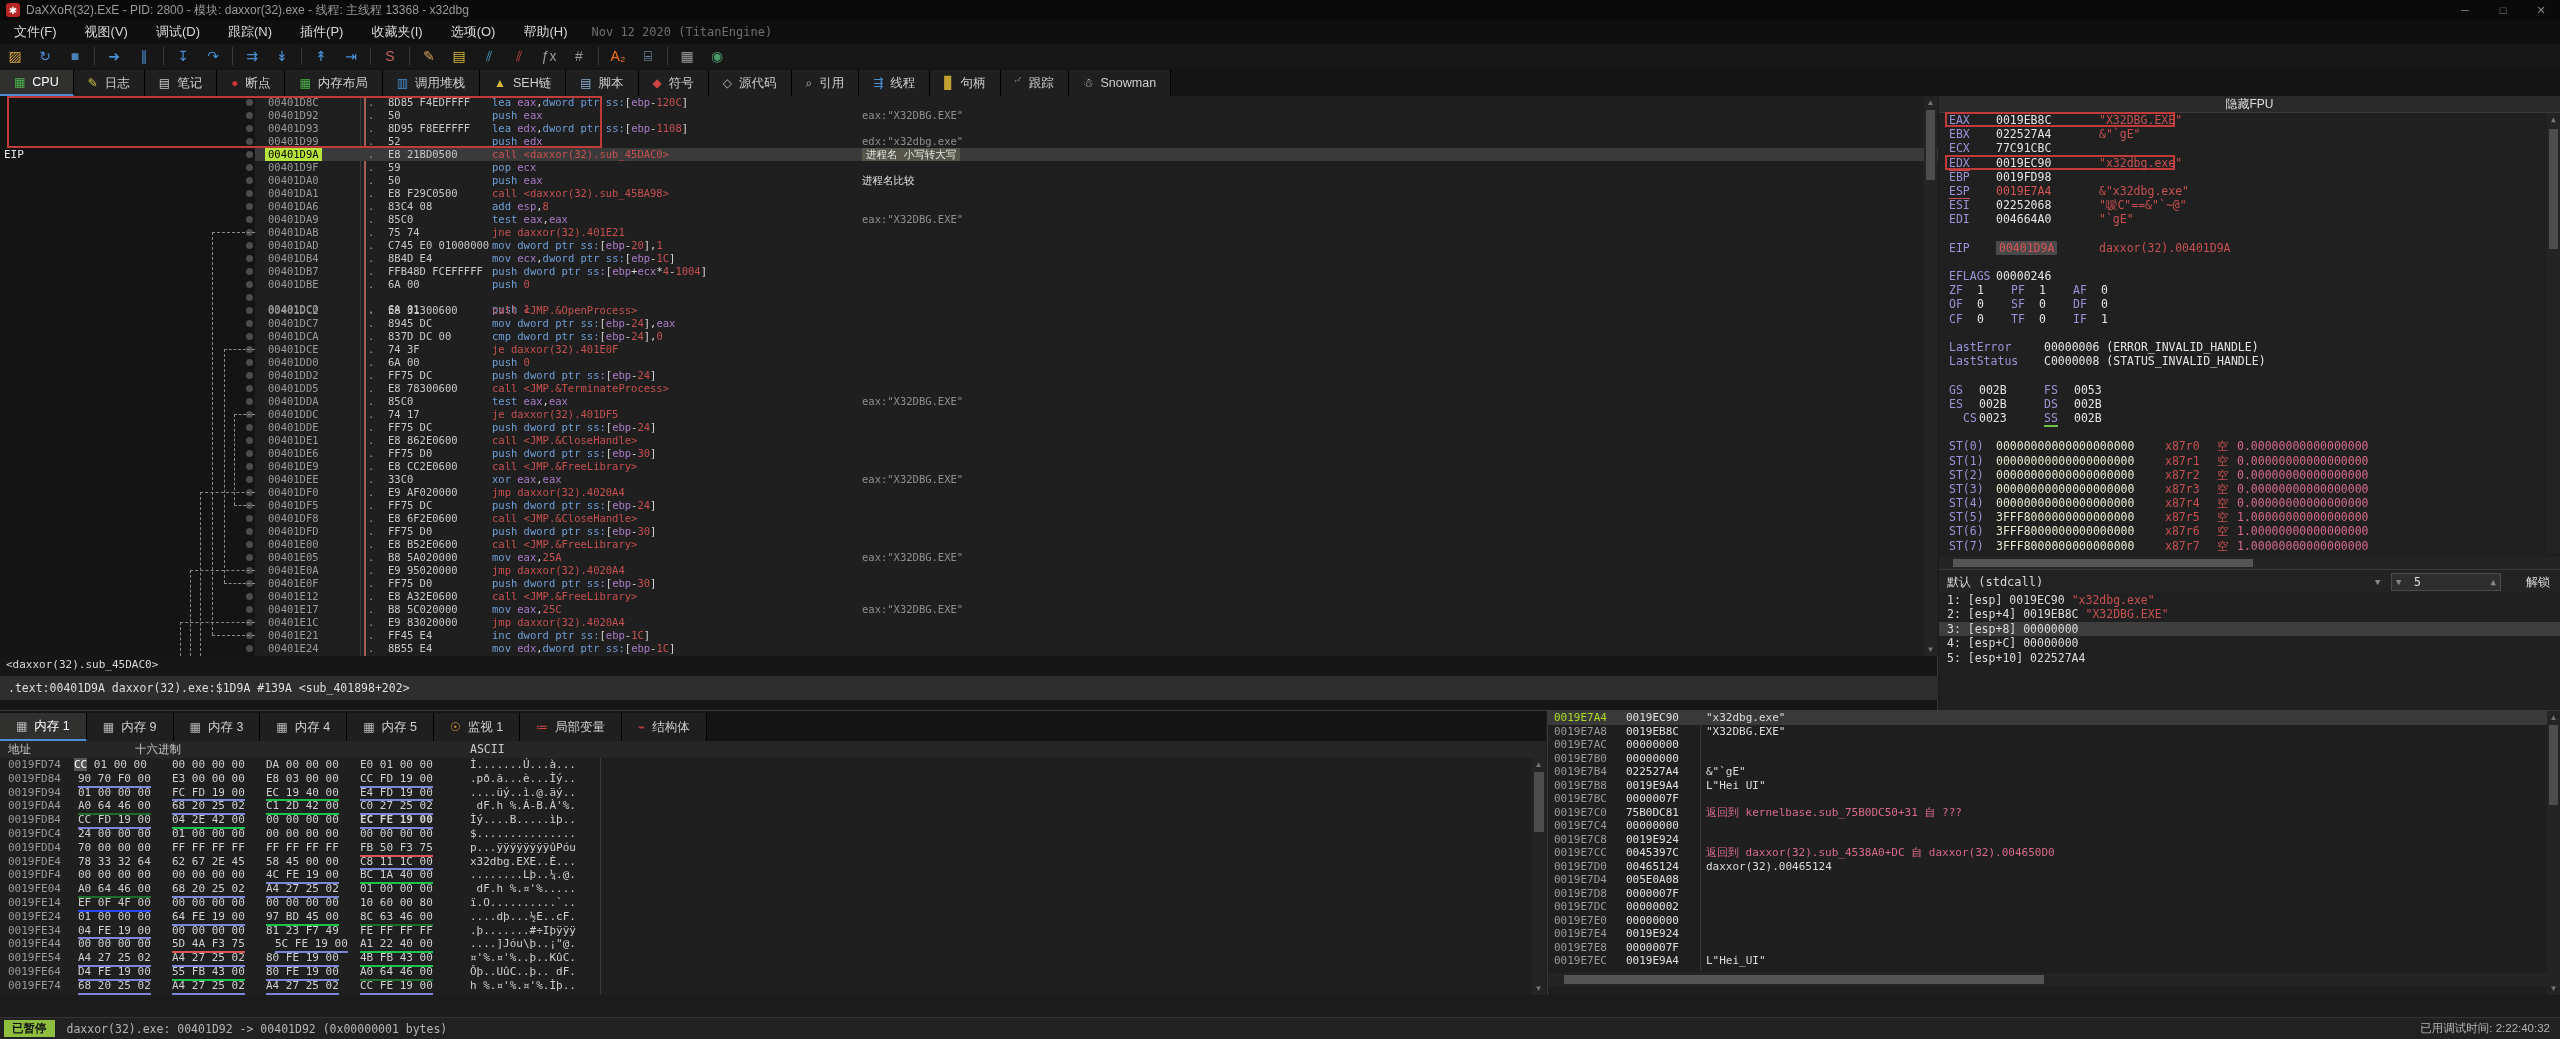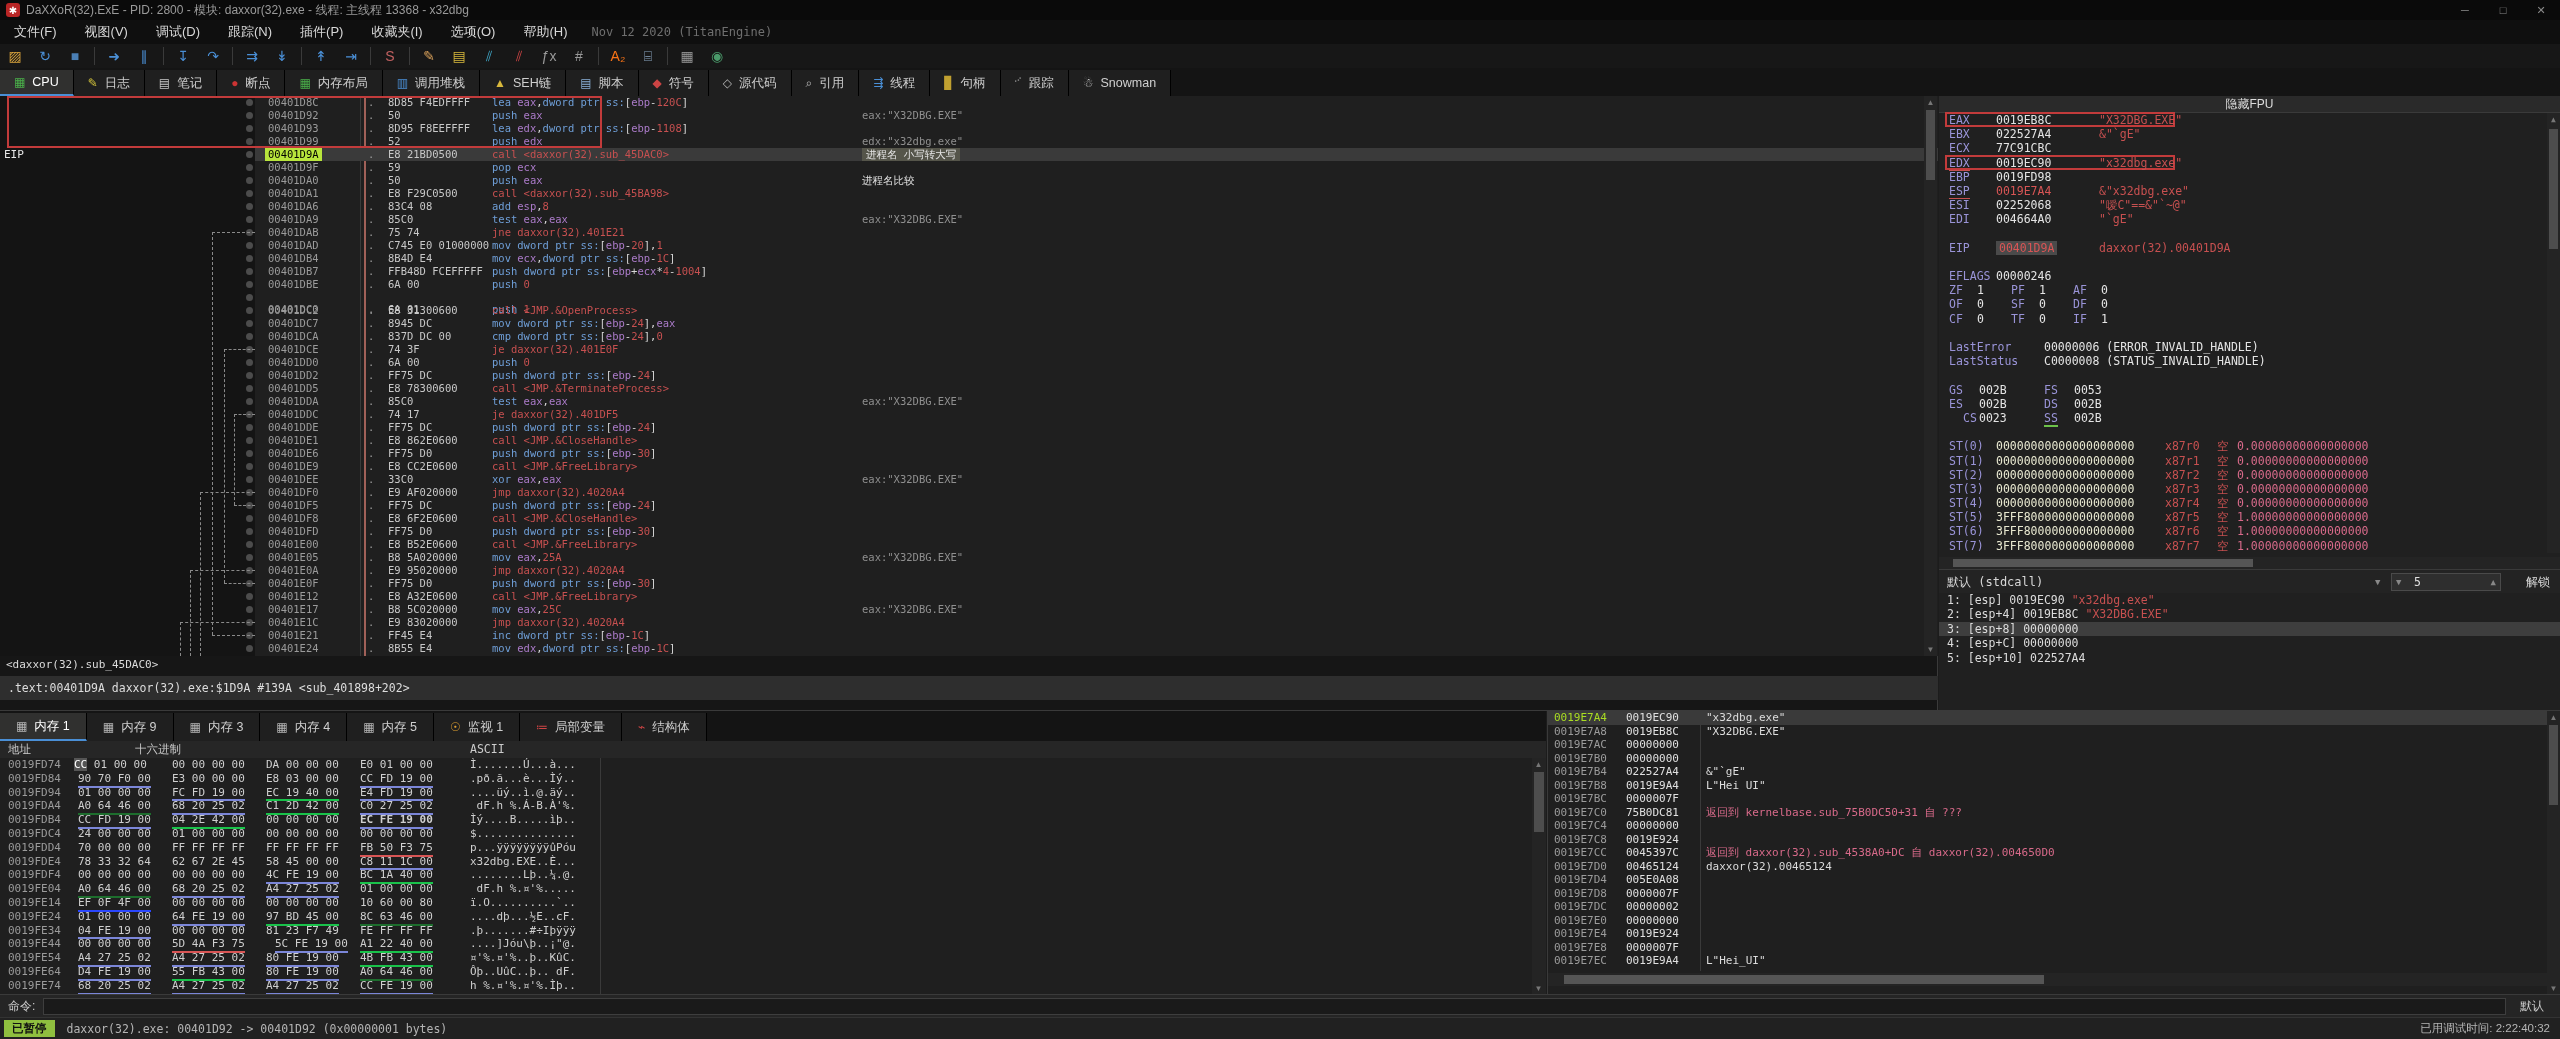--- a/index.html
+++ b/index.html
@@ -539,24 +539,19 @@
           <div class="thumb"></div>
         </div>
       <div class="stackvscroll">
         <div class="sarrow" style="top:0">▲</div>
         <div class="thumb"></div>
         <div class="sarrow" style="bottom:0;top:auto">▼</div>
       </div>
     </div>
   </div>
 
-  <div class="cmdbar">
-    <span class="cmdlabel">命令:</span>
-    <div class="cmdinput"></div>
-    <span class="cmdprofile">默认</span>
-  </div>
 
   <div class="statusbar">
     <span class="pausebadge">已暂停</span>
     <span class="statusmsg">daxxor(32).exe:  00401D92 -&gt; 00401D92 (0x00000001 bytes)</span>
     <span class="statustime">已用调试时间: 2:22:40:32</span>
   </div>
 </div>
 
 </body></html>

